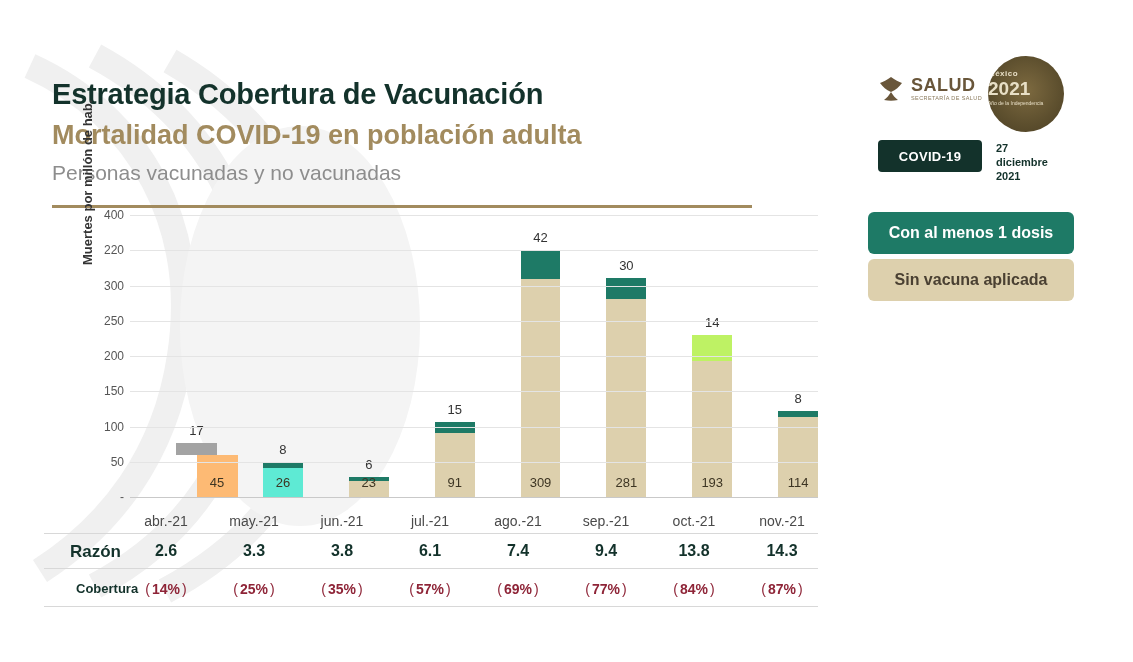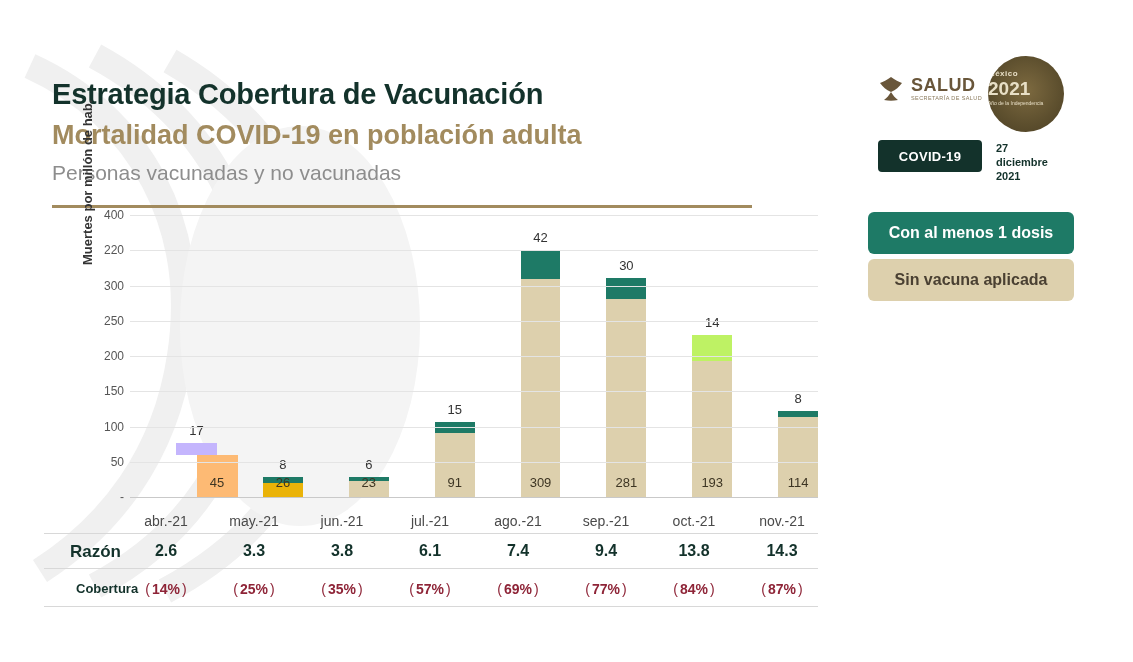--- a/index.html
+++ b/index.html
@@ -376,32 +376,32 @@
   </div>
 
   <div class="legend-green">Con al menos 1 dosis</div>
   <div class="legend-tan">Sin vacuna aplicada</div>
 
   <div class="chart-wrap">
     <div class="y-axis-label">Muertes por millón de hab.</div>
     <div class="plot" id="plot">
       <div class="bars" id="bars">
           <div class="barcol">
-            <div class="seg-green" style="height: 11.985px; background: #c4b5fd;">
+            <div class="seg-green" style="height: 11.985px; background: #a3a3a3;">
               <div class="top-label" style="top: -20px;">17</div>
             </div>
             <div class="seg-tan" style="height: 42px; background: #fdba74; margin-left: 41px;">
               <div class="tan-label">45</div>
             </div>
           </div>
           <div class="barcol">
             <div class="seg-green" style="height: 5.64px; background: rgb(30, 122, 102);">
               <div class="top-label" style="top: -20px;">8</div>
             </div>
-            <div class="seg-tan" style="height: 14px; background: #eab308;">
+            <div class="seg-tan" style="height: 29px; background: #5eead4;">
               <div class="tan-label">26</div>
             </div>
           </div>
           <div class="barcol">
             <div class="seg-green" style="height: 4.23px; background: rgb(30, 122, 102);">
               <div class="top-label" style="top: -20px;">6</div>
             </div>
             <div class="seg-tan" style="height: 16.215px; background: rgb(221, 208, 173);">
               <div class="tan-label">23</div>
             </div>

